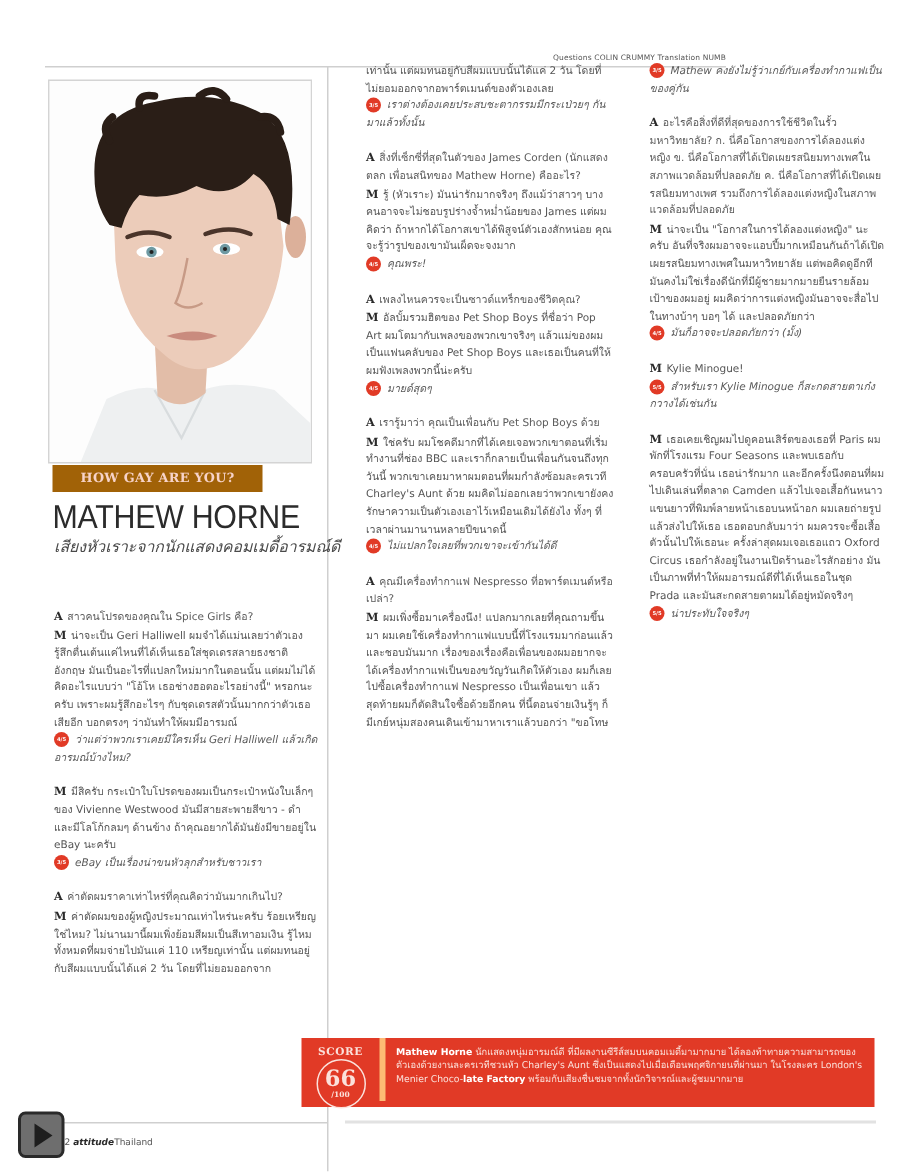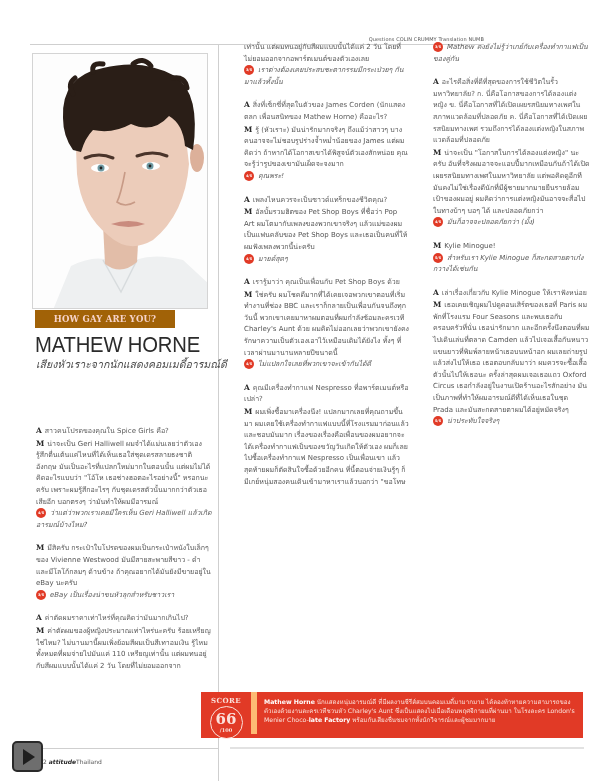--- a/index.html
+++ b/index.html
@@ -14,33 +14,33 @@
 
     .photo { position: absolute; left: 32px; top: 53px; width: 176px; height: 256px; border: 1px solid #d4d4d4; background: #fdfdfd; overflow: hidden; }
     .photo svg { display: block; }
 
     .banner { position: absolute; left: 35px; top: 310px; width: 140px; height: 18px; background: #a16207; color: #f7d3c9; font-family: "DejaVu Serif", serif; font-weight: bold; font-size: 8.5px; text-align: center; line-height: 18px; letter-spacing: 0.2px; }
 
     .name { position: absolute; left: 35px; top: 332px; font-family: "Liberation Sans", sans-serif; font-size: 22px; font-weight: normal; color: #2b2b2b; letter-spacing: -0.2px; transform: scaleX(0.92); transform-origin: left top; }
     .subtitle { position: absolute; left: 36px; top: 356px; font-size: 10.5px; font-style: italic; color: #4a4a4a; }
 
     .col { position: absolute; font-size: 7px; line-height: 11.6px; color: #545454; }
-    .col1 { left: 36px; top: 405px; width: 176px; margin-top: 20px; }
+    .col1 { left: 36px; top: 405px; width: 176px; }
     .col2 { left: 244px; top: 42px; width: 165px; }
     .col3 { left: 433px; top: 42px; width: 157px; }
 
     .qa { margin-bottom: 11px; }
     .q, .a { display: block; }
     .lbl { font-family: "DejaVu Serif", serif; font-weight: bold; color: #2a2a2a; margin-right: 3px; font-size: 7.5px; }
     .q { color: #5a5a5a; }
     .comment { display: block; font-style: italic; color: #595959; }
     .badge { display: inline-block; width: 10px; height: 10px; border-radius: 50%; background: #e13a26; color: #fff; font-size: 3.5px; text-align: center; line-height: 10px; vertical-align: middle; margin-right: 4px; font-style: normal; font-weight: bold; }
 
     .score-box { position: absolute; left: 201px; top: 692px; width: 382px; height: 46px; background: #e13a26; }
-    .score-left { position: absolute; left: 0; top: 0; width: 56px; height: 42px; border-right: 6px solid #fdba74; text-align: center; }
+    .score-left { position: absolute; left: 0; top: 0; width: 56px; height: 42px; border-right: 4px solid #fdba74; text-align: center; }
     .score-label { font-family: "DejaVu Serif", serif; font-weight: bold; font-size: 7px; color: #fbe1db; margin-top: 4px; letter-spacing: 0.4px; }
     .score-circle { width: 33px; height: 33px; border: 1.5px solid #fbe1db; border-radius: 50%; margin: 1px auto 0; color: #fbe1db; font-family: "DejaVu Serif", serif; font-weight: bold; line-height: 1; }
     .score-num { display: block; font-size: 15px; padding-top: 5px; }
     .score-max { display: block; font-size: 5px; margin-top: 1px; }
     .score-text { position: absolute; left: 63px; top: 6px; width: 312px; font-size: 6.2px; line-height: 8.8px; color: #fbe1db; }
     .score-text b { color: #ffffff; }
 
     .play-btn { position: absolute; left: 12px; top: 741px; width: 31px; height: 31px; border-radius: 5px; background: #6e6e6e; border: 2px solid #2a2a2a; }
     .play-btn .tri { position: absolute; left: 9px; top: 6px; width: 0; height: 0; border-top: 8px solid transparent; border-bottom: 8px solid transparent; border-left: 12px solid #1e1e1e; }
     .folio { position: absolute; left: 43px; top: 758px; font-size: 6px; color: #555; }
@@ -140,21 +140,20 @@
   <div class="qa">
     <span class="q"><span class="lbl">A</span><span>อะไรคือสิ่งที่ดีที่สุดของการใช้ชีวิตในรั้วมหาวิทยาลัย? ก. นี่คือโอกาสของการได้ลองแต่งหญิง ข. นี่คือโอกาสที่ได้เปิดเผยรสนิยมทางเพศในสภาพแวดล้อมที่ปลอดภัย ค. นี่คือโอกาสที่ได้เปิดเผยรสนิยมทางเพศ รวมถึงการได้ลองแต่งหญิงในสภาพแวดล้อมที่ปลอดภัย</span></span>
     <span class="a"><span class="lbl">M</span><span>น่าจะเป็น "โอกาสในการได้ลองแต่งหญิง" นะครับ อันที่จริงผมอาจจะแอบปี้มากเหมือนกันถ้าได้เปิดเผยรสนิยมทางเพศในมหาวิทยาลัย แต่พอคิดดูอีกทีมันคงไม่ใช่เรื่องดีนักที่มีผู้ชายมากมายยืนรายล้อมเป้าของผมอยู่ ผมคิดว่าการแต่งหญิงมันอาจจะสื่อไปในทางบ้าๆ บอๆ ได้ และปลอดภัยกว่า</span></span>
     <span class="comment"><span class="badge">4/5</span><span>มันก็อาจจะปลอดภัยกว่า (มั้ง)</span></span>
   </div>
   <div class="qa">
     <span class="a"><span class="lbl">M</span><span>Kylie Minogue!</span></span>
     <span class="comment"><span class="badge">5/5</span><span>สำหรับเรา Kylie Minogue ก็สะกดสายตาเก๋งกวางได้เช่นกัน</span></span>
   </div>
   <div class="qa">
-    <span class="q"><span class="lbl">A</span><span>เล่าเรื่องเกี่ยวกับ Kylie Minogue ให้เราฟังหน่อย</span></span>
     <span class="a"><span class="lbl">M</span><span>เธอเคยเชิญผมไปดูคอนเสิร์ตของเธอที่ Paris ผมพักที่โรงแรม Four Seasons และพบเธอกับครอบครัวที่นั่น เธอน่ารักมาก และอีกครั้งนึงตอนที่ผมไปเดินเล่นที่ตลาด Camden แล้วไปเจอเสื้อกันหนาวแขนยาวที่พิมพ์ลายหน้าเธอบนหน้าอก ผมเลยถ่ายรูปแล้วส่งไปให้เธอ เธอตอบกลับมาว่า ผมควรจะซื้อเสื้อตัวนั้นไปให้เธอนะ ครั้งล่าสุดผมเจอเธอแถว Oxford Circus เธอกำลังอยู่ในงานเปิดร้านอะไรสักอย่าง มันเป็นภาพที่ทำให้ผมอารมณ์ดีที่ได้เห็นเธอในชุด Prada และมันสะกดสายตาผมได้อยู่หมัดจริงๆ</span></span>
     <span class="comment"><span class="badge">5/5</span><span>น่าประทับใจจริงๆ</span></span>
   </div>
 </div>
 
 <div class="score-box">
   <div class="score-left">
     <div class="score-label">SCORE</div>
     <div class="score-circle">
       <span class="score-num">66</span>

